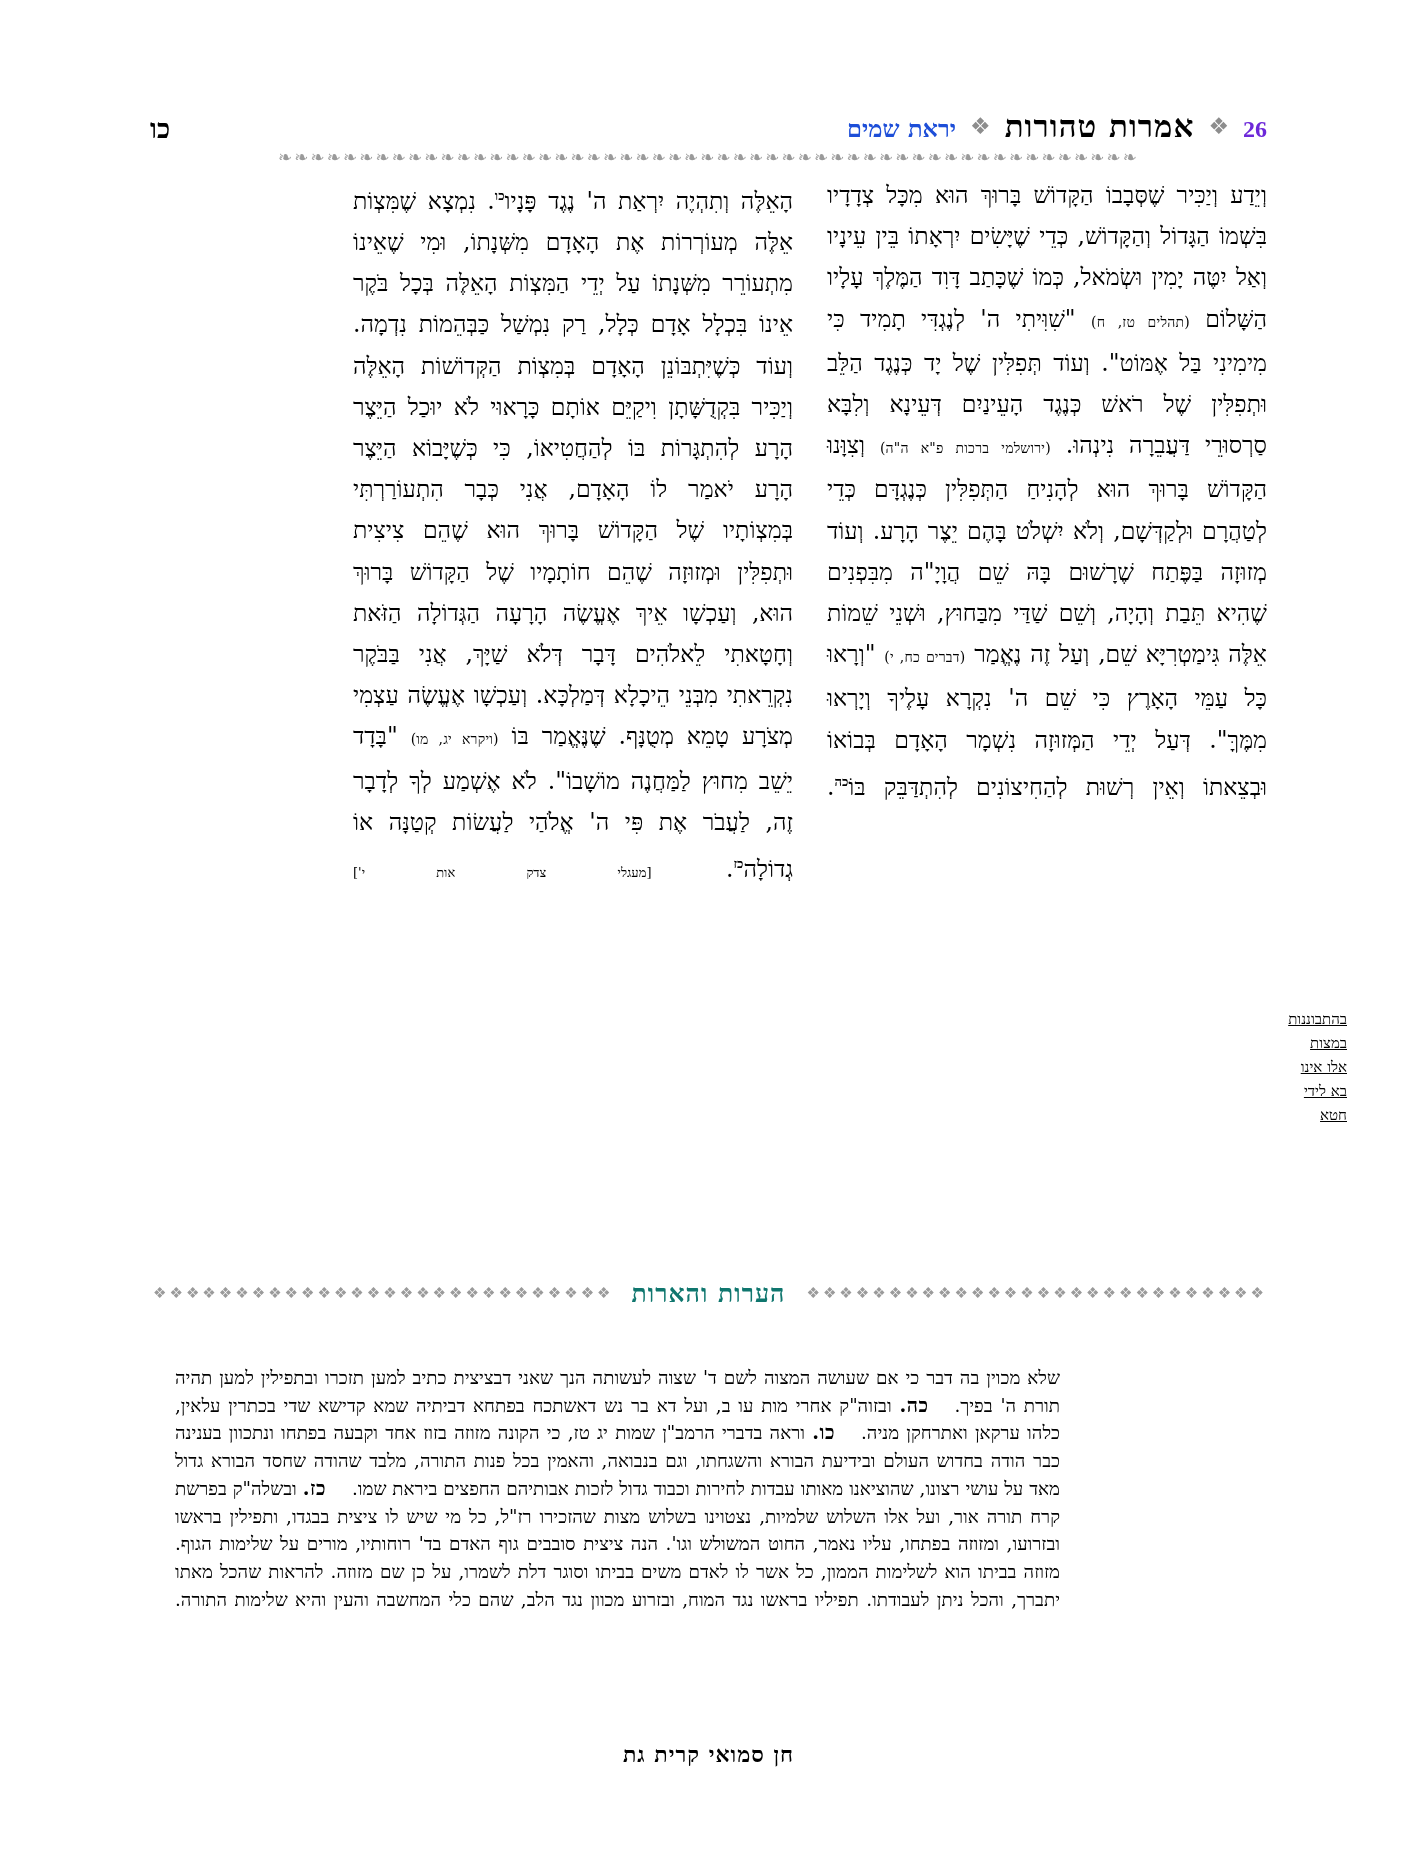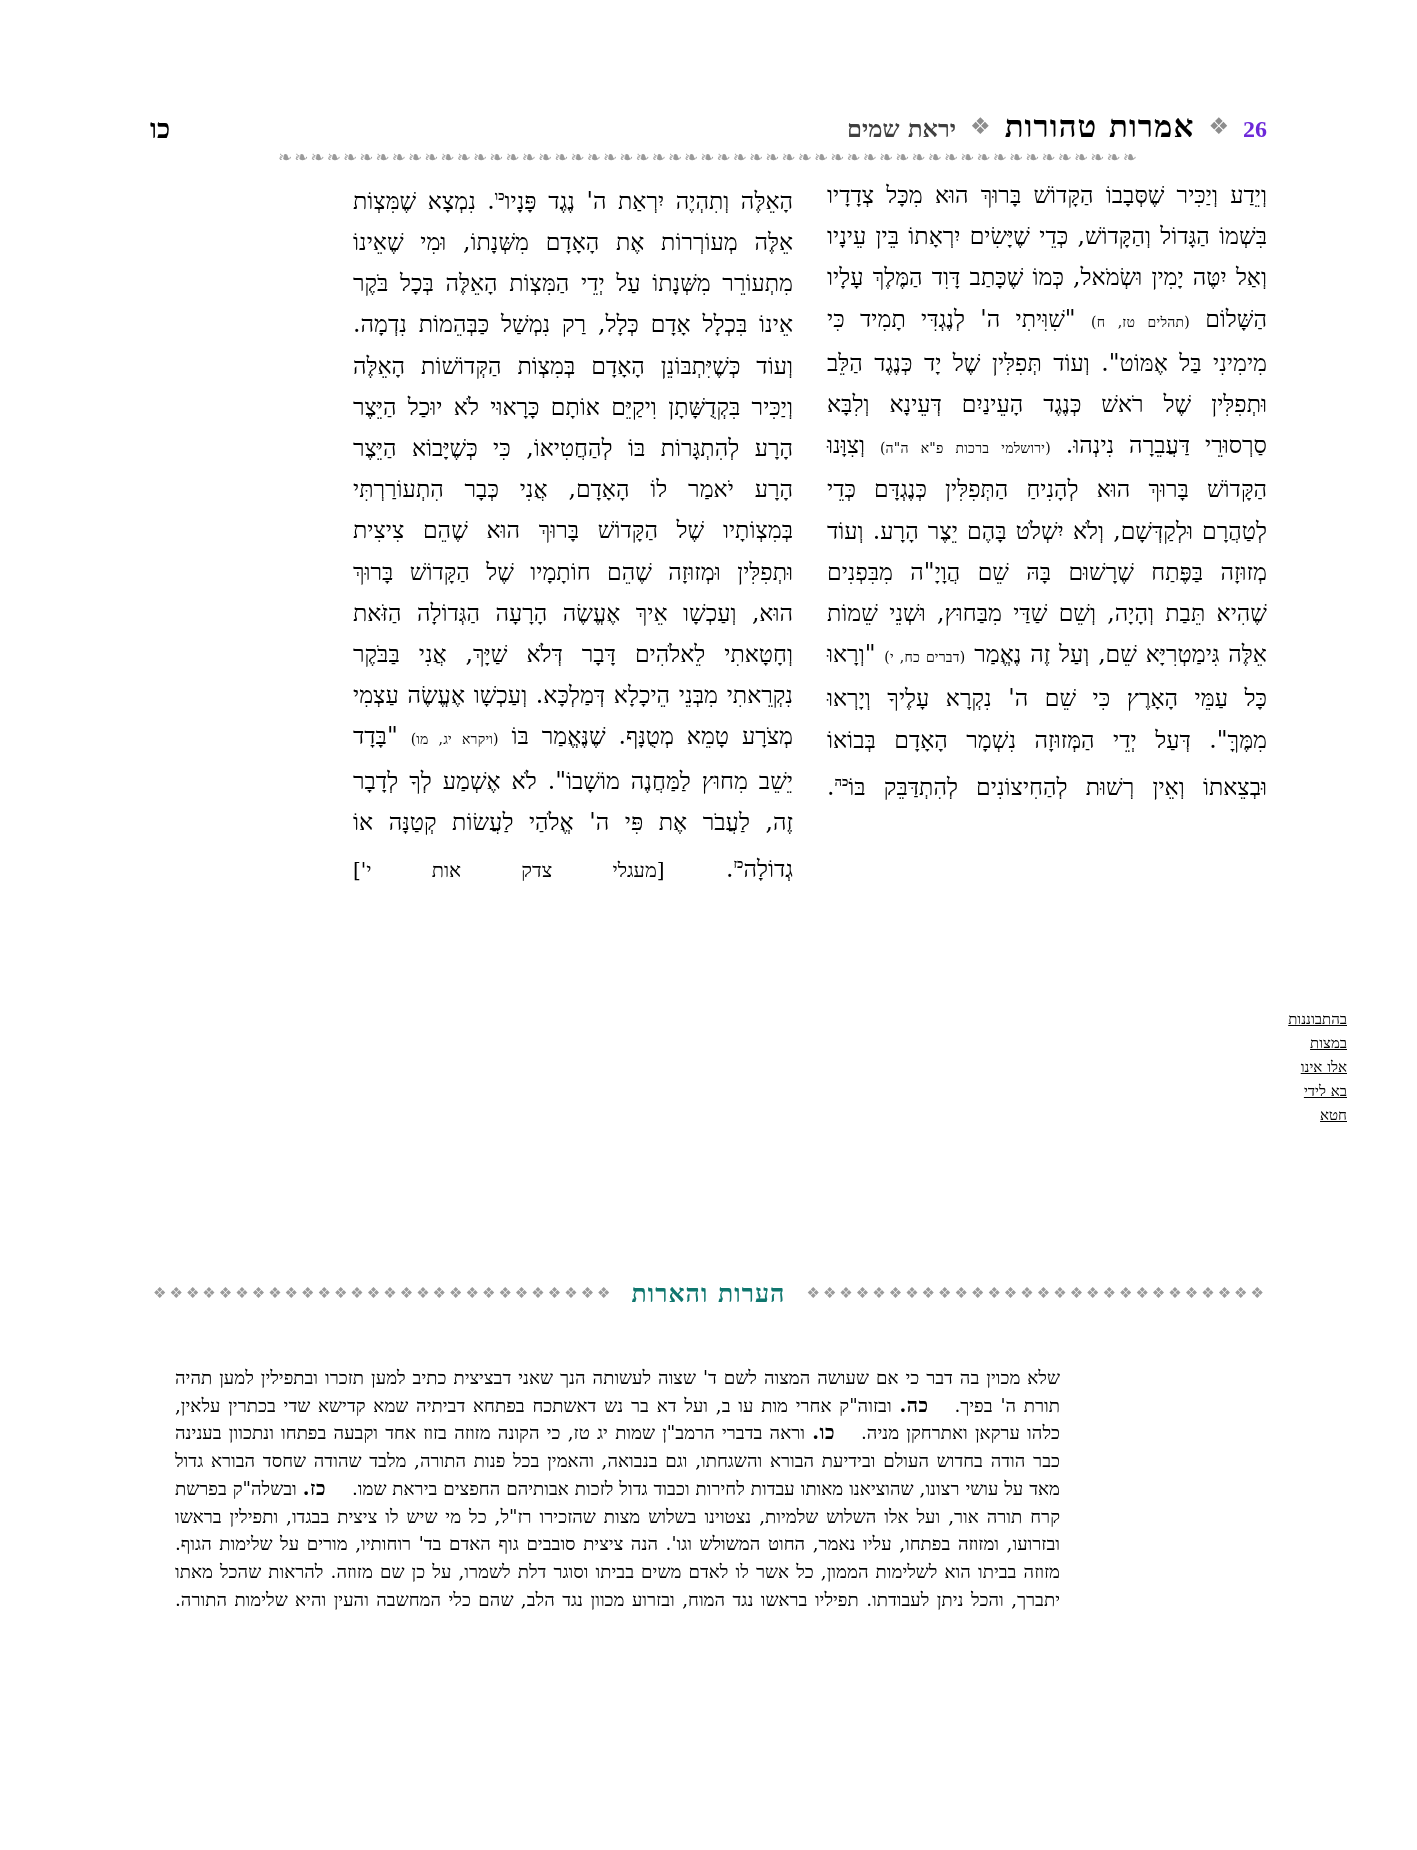--- a/index.html
+++ b/index.html
@@ -60,21 +60,21 @@
     font-size: 31px;
     letter-spacing: 1px;
     line-height: 1;
     color: #000;
   }
   .head-sub {
     font-family: "DejaVu Serif", "Liberation Serif", serif;
     font-weight: bold;
     font-size: 24px;
     line-height: 1;
-    color: #404040;
+    color: #1d4ed8;
   }
   .head-left-marker {
     font-family: "DejaVu Serif", "Liberation Serif", serif;
     font-weight: bold;
     font-size: 27px;
     color: #000;
     line-height: 1;
   }
 
   
@@ -133,21 +133,21 @@
   .bold-open {
     font-weight: bold;
     font-size: 25px;
   }
   .supr {
     font-size: 13px;
     vertical-align: super;
     font-weight: bold;
   }
   .bracketed {
-    font-size: 20px;
+    font-size: 13px;
   }
 
   
   .margin-note {
     position: absolute;
     top: 1007px;
     right: 70px;
     width: 72px;
     font-family: "DejaVu Serif", "Liberation Serif", serif;
     font-size: 15px;
@@ -277,14 +277,17 @@
   <div class="notes-divider">
     <span class="div-orn right">❖❖❖❖❖❖❖❖❖❖❖❖❖❖❖❖❖❖❖❖❖❖❖❖❖❖❖❖❖❖</span>
     <span class="notes-title">הערות והארות</span>
     <span class="div-orn left">❖❖❖❖❖❖❖❖❖❖❖❖❖❖❖❖❖❖❖❖❖❖❖❖❖❖❖❖❖❖</span>
   </div>
 
   <div class="notes">
     <p><span>שלא מכוין בה דבר כי אם שעושה המצוה לשם ד' שצוה לעשותה הנך שאני דבציצית כתיב למען תזכרו ובתפילין למען תהיה תורת ה' בפיך.</span><span class="note-gap"></span><span class="note-num">כה.</span> <span>ובזוה"ק אחרי מות עו ב, ועל דא בר נש דאשתכח בפתחא דביתיה שמא קדישא שדי בכתרין עלאין, כלהו ערקאן ואתרחקן מניה.</span><span class="note-gap"></span><span class="note-num">כו.</span> <span>וראה בדברי הרמב"ן שמות יג טז, כי הקונה מזוזה בזוז אחד וקבעה בפתחו ונתכוון בענינה כבר הודה בחדוש העולם ובידיעת הבורא והשגחתו, וגם בנבואה, והאמין בכל פנות התורה, מלבד שהודה שחסד הבורא גדול מאד על עושי רצונו, שהוציאנו מאותו עבדות לחירות וכבוד גדול לזכות אבותיהם החפצים ביראת שמו.</span><span class="note-gap"></span><span class="note-num">כז.</span> <span>ובשלה"ק בפרשת קרח תורה אור, ועל אלו השלוש שלמיות, נצטוינו בשלוש מצות שהזכירו רז"ל, כל מי שיש לו ציצית בבגדו, ותפילין בראשו ובזרועו, ומזוזה בפתחו, עליו נאמר, החוט המשולש וגו'. הנה ציצית סובבים גוף האדם בד' רוחותיו, מורים על שלימות הגוף. מזוזה בביתו הוא לשלימות הממון, כל אשר לו לאדם משים בביתו וסוגר דלת לשמרו, על כן שם מזוזה. להראות שהכל מאתו יתברך, והכל ניתן לעבודתו. תפיליו בראשו נגד המוח, ובזרוע מכוון נגד הלב, שהם כלי המחשבה והעין והיא שלימות התורה.</span></p>
   </div>
 
+  <div class="footer">
+    <span>חן סמואי קרית גת</span>
+  </div>
 
 </div>
 
 </body></html>

